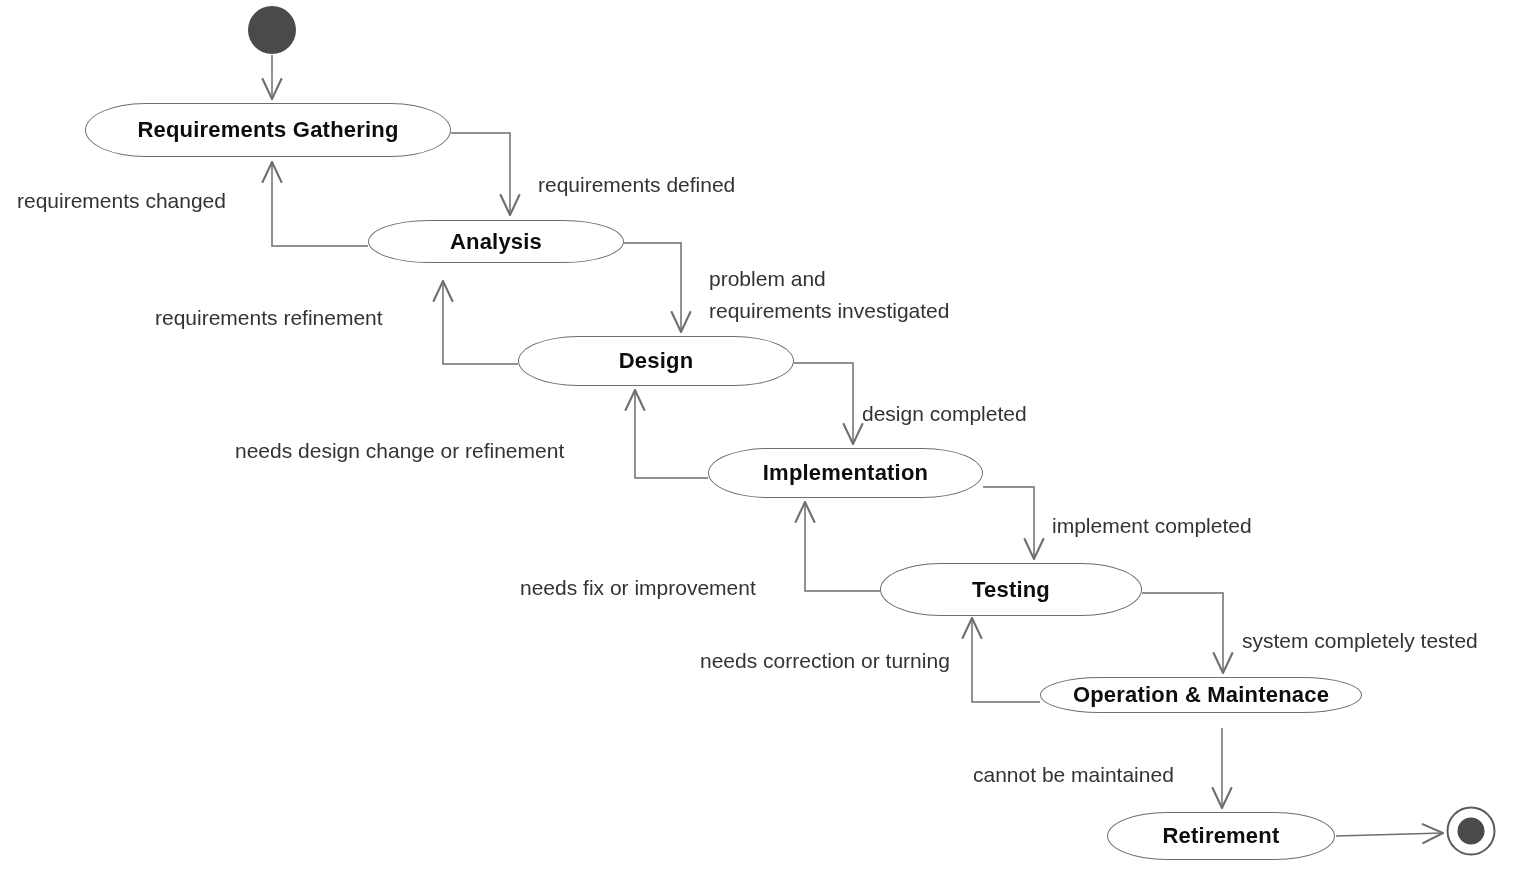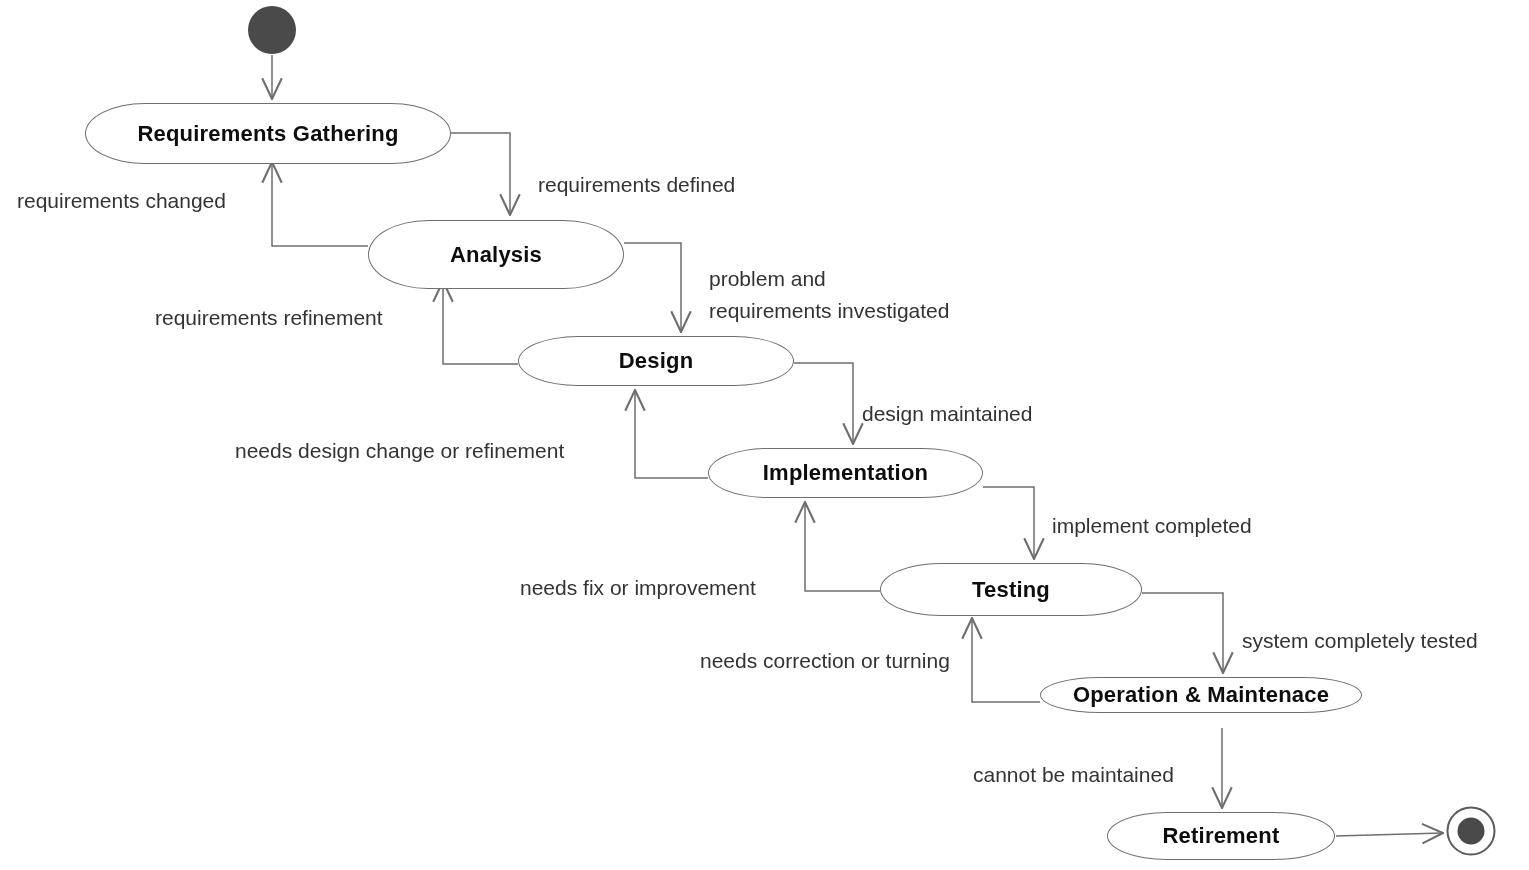--- a/index.html
+++ b/index.html
@@ -34,22 +34,22 @@
     letter-spacing: 0.2px;
   }
   .edge-label {
     position: absolute;
     font-size: 21px;
     color: #333333;
     white-space: pre-line;
     line-height: 1.5;
   }
   
-  #st-requirements { left: 85px;   top: 103px; width: 366px; height: 61px; }
-  #st-analysis     { left: 368px;  top: 220px; width: 256px; height: 69px; }
+  #st-requirements { left: 85px;   top: 103px; width: 366px; height: 54px; }
+  #st-analysis     { left: 368px;  top: 220px; width: 256px; height: 43px; }
   #st-design       { left: 518px;  top: 336px; width: 276px; height: 50px; }
   #st-implementation { left: 708px; top: 448px; width: 275px; height: 50px; }
   #st-testing      { left: 880px;  top: 563px; width: 262px; height: 53px; }
   #st-operation    { left: 1040px; top: 677px; width: 322px; height: 36px; }
   #st-retirement   { left: 1107px; top: 812px; width: 228px; height: 48px; }
   
   #lbl-t1  { left: 538px;  top: 169px; }
   #lbl-t2  { left: 17px;   top: 185px; }
   #lbl-t3  { left: 709px;  top: 263px; }
   #lbl-t4  { left: 155px;  top: 302px; }
@@ -113,21 +113,21 @@
   </div>
   <div class="state" id="st-retirement">
     <span class="state-label">Retirement</span>
   </div>
 
   <div class="edge-label" id="lbl-t1">requirements defined</div>
   <div class="edge-label" id="lbl-t2">requirements changed</div>
   <div class="edge-label" id="lbl-t3">problem and
 requirements investigated</div>
   <div class="edge-label" id="lbl-t4">requirements refinement</div>
-  <div class="edge-label" id="lbl-t5">design maintained</div>
+  <div class="edge-label" id="lbl-t5">design completed</div>
   <div class="edge-label" id="lbl-t6">needs design change or refinement</div>
   <div class="edge-label" id="lbl-t7">implement completed</div>
   <div class="edge-label" id="lbl-t8">needs fix or improvement</div>
   <div class="edge-label" id="lbl-t9">system completely tested</div>
   <div class="edge-label" id="lbl-t10">needs correction or turning</div>
   <div class="edge-label" id="lbl-t11">cannot be maintained</div>
 
 </div>
 
 </body></html>

